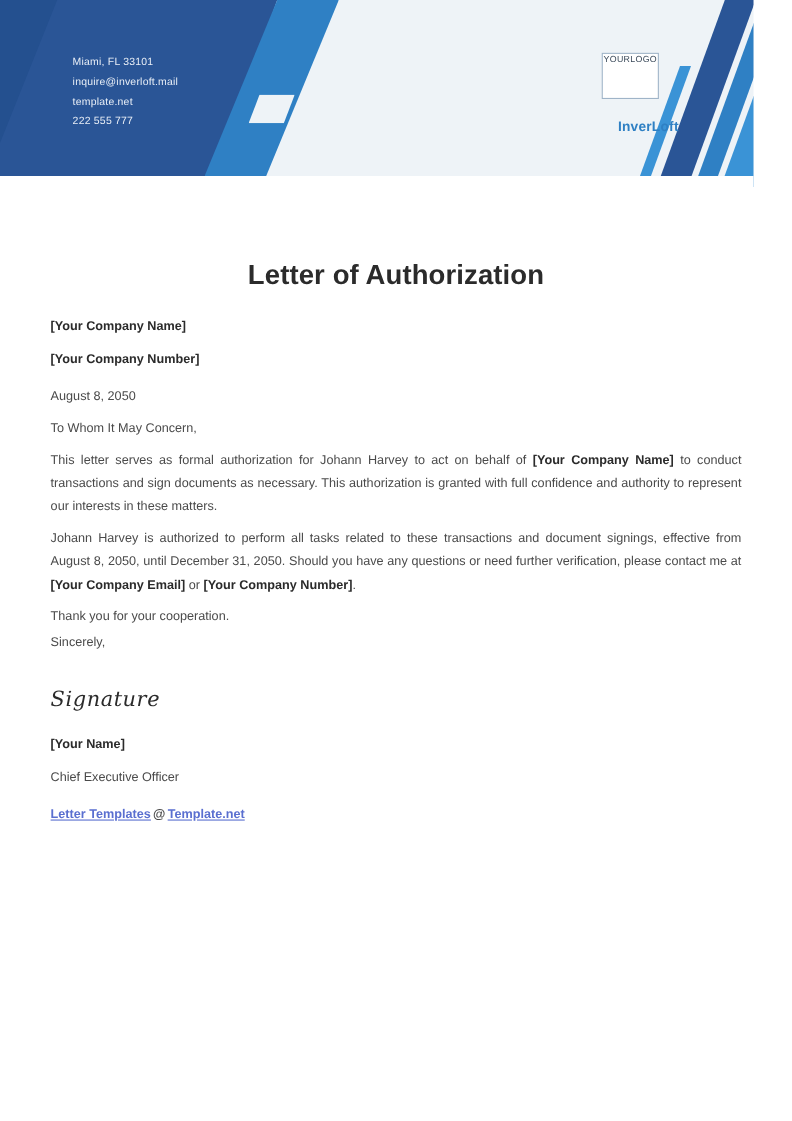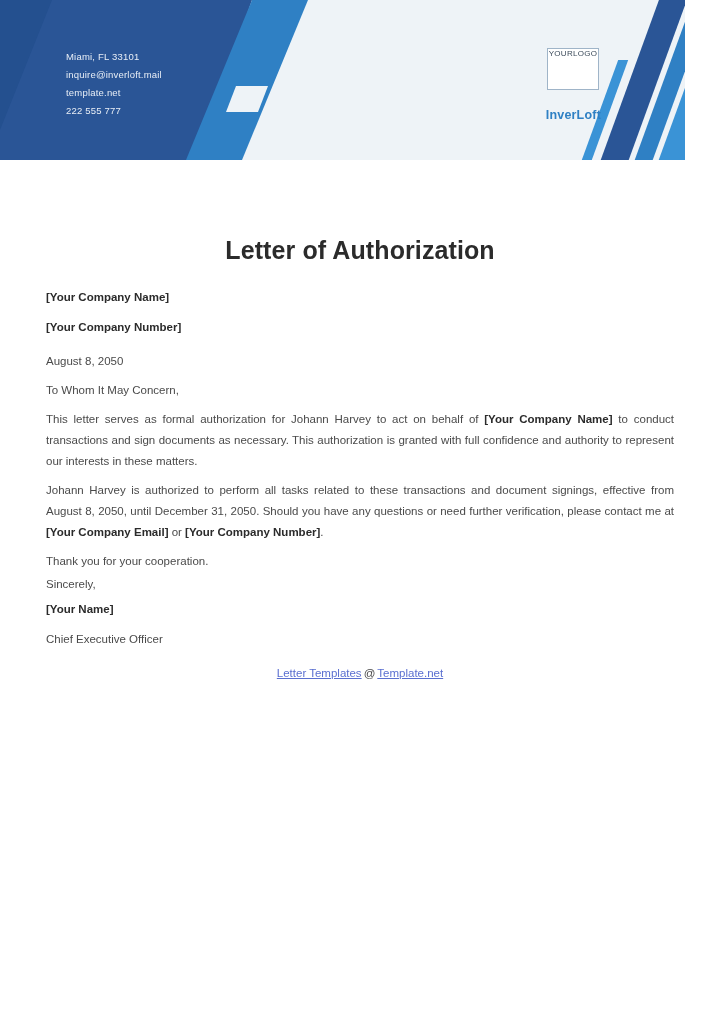--- a/index.html
+++ b/index.html
@@ -114,21 +114,21 @@
     z-index: 6;
   }
   .logo-box span {
     font-size: 8px;
     color: #3b4a5a;
     line-height: 10px;
     letter-spacing: 0.3px;
   }
   .brand {
     position: absolute;
-    right: 84px; top: 108px;
+    right: 68px; top: 108px;
     font-size: 12.5px;
     font-weight: bold;
     color: #2f80c4;
     letter-spacing: 0.2px;
     z-index: 6;
   }
 
   
   .content {
     padding: 0 46px;
@@ -180,24 +180,24 @@
     color: #2b2b2b;
     margin: 0 0 18px 0;
   }
   .sign-role {
     font-size: 11.5px;
     color: #4a4a4a;
     margin: 0 0 22px 0;
   }
 
   .footer-links {
-    text-align: center;
     font-size: 11.5px;
     color: #4a4a4a;
     margin-top: 4px;
+    font-weight: bold;
   }
   .footer-links a {
     color: #5a6fd0;
     text-decoration: underline;
   }
   .footer-links .at { color: #4a4a4a; text-decoration: none; padding: 0 2px;}
 </style>
 </head>
 <body>
 
@@ -238,20 +238,21 @@
     <p class="para date-line">August 8, 2050</p>
     <p class="para salutation">To Whom It May Concern,</p>
 
     <p class="para"><span>This letter serves as formal authorization for Johann Harvey to act on behalf of </span><b>[Your Company Name]</b><span> to conduct transactions and sign documents as necessary. This authorization is granted with full confidence and authority to represent our interests in these matters.</span></p>
 
     <p class="para"><span>Johann Harvey is authorized to perform all tasks related to these transactions and document signings, effective from August 8, 2050, until December 31, 2050. Should you have any questions or need further verification, please contact me at </span><b>[Your Company Email]</b><span> or </span><b>[Your Company Number]</b><span>.</span></p>
 
     <p class="para nospace">Thank you for your cooperation.</p>
     <p class="para">Sincerely,</p>
 
+    <div class="signature">Signature</div>
 
     <div class="sign-name">[Your Name]</div>
     <div class="sign-role">Chief Executive Officer</div>
 
     <div class="footer-links">
       <a href="#">Letter Templates</a><span class="at">@</span><a href="#">Template.net</a>
     </div>
   </div>
 
 </div>

